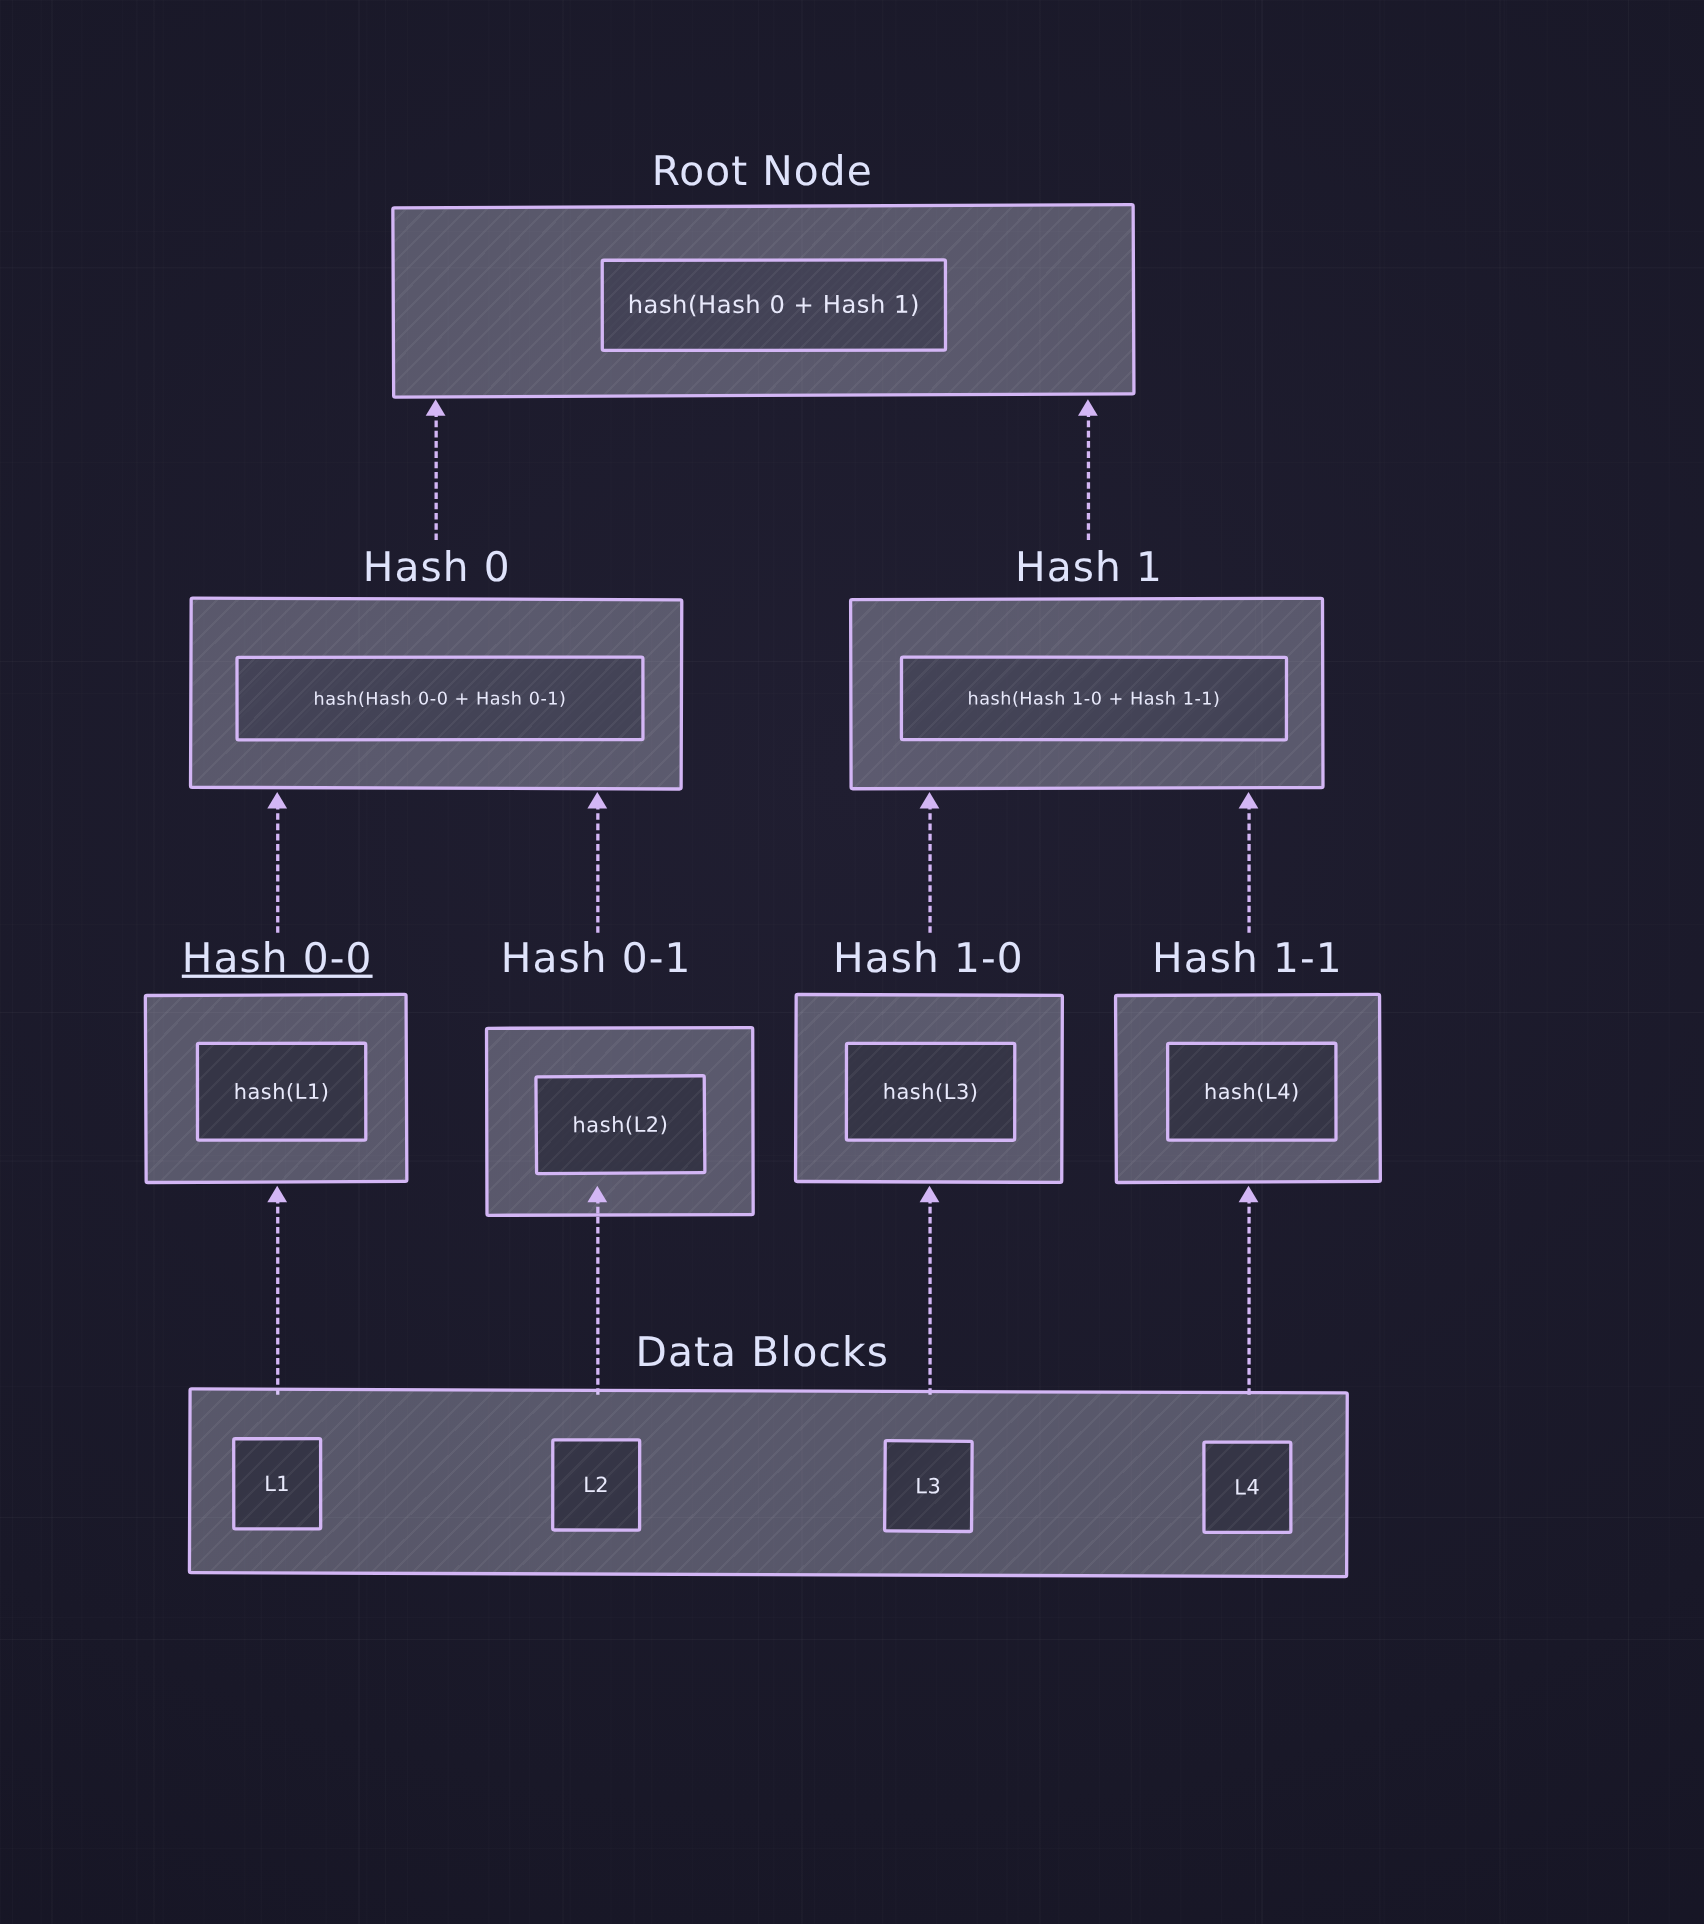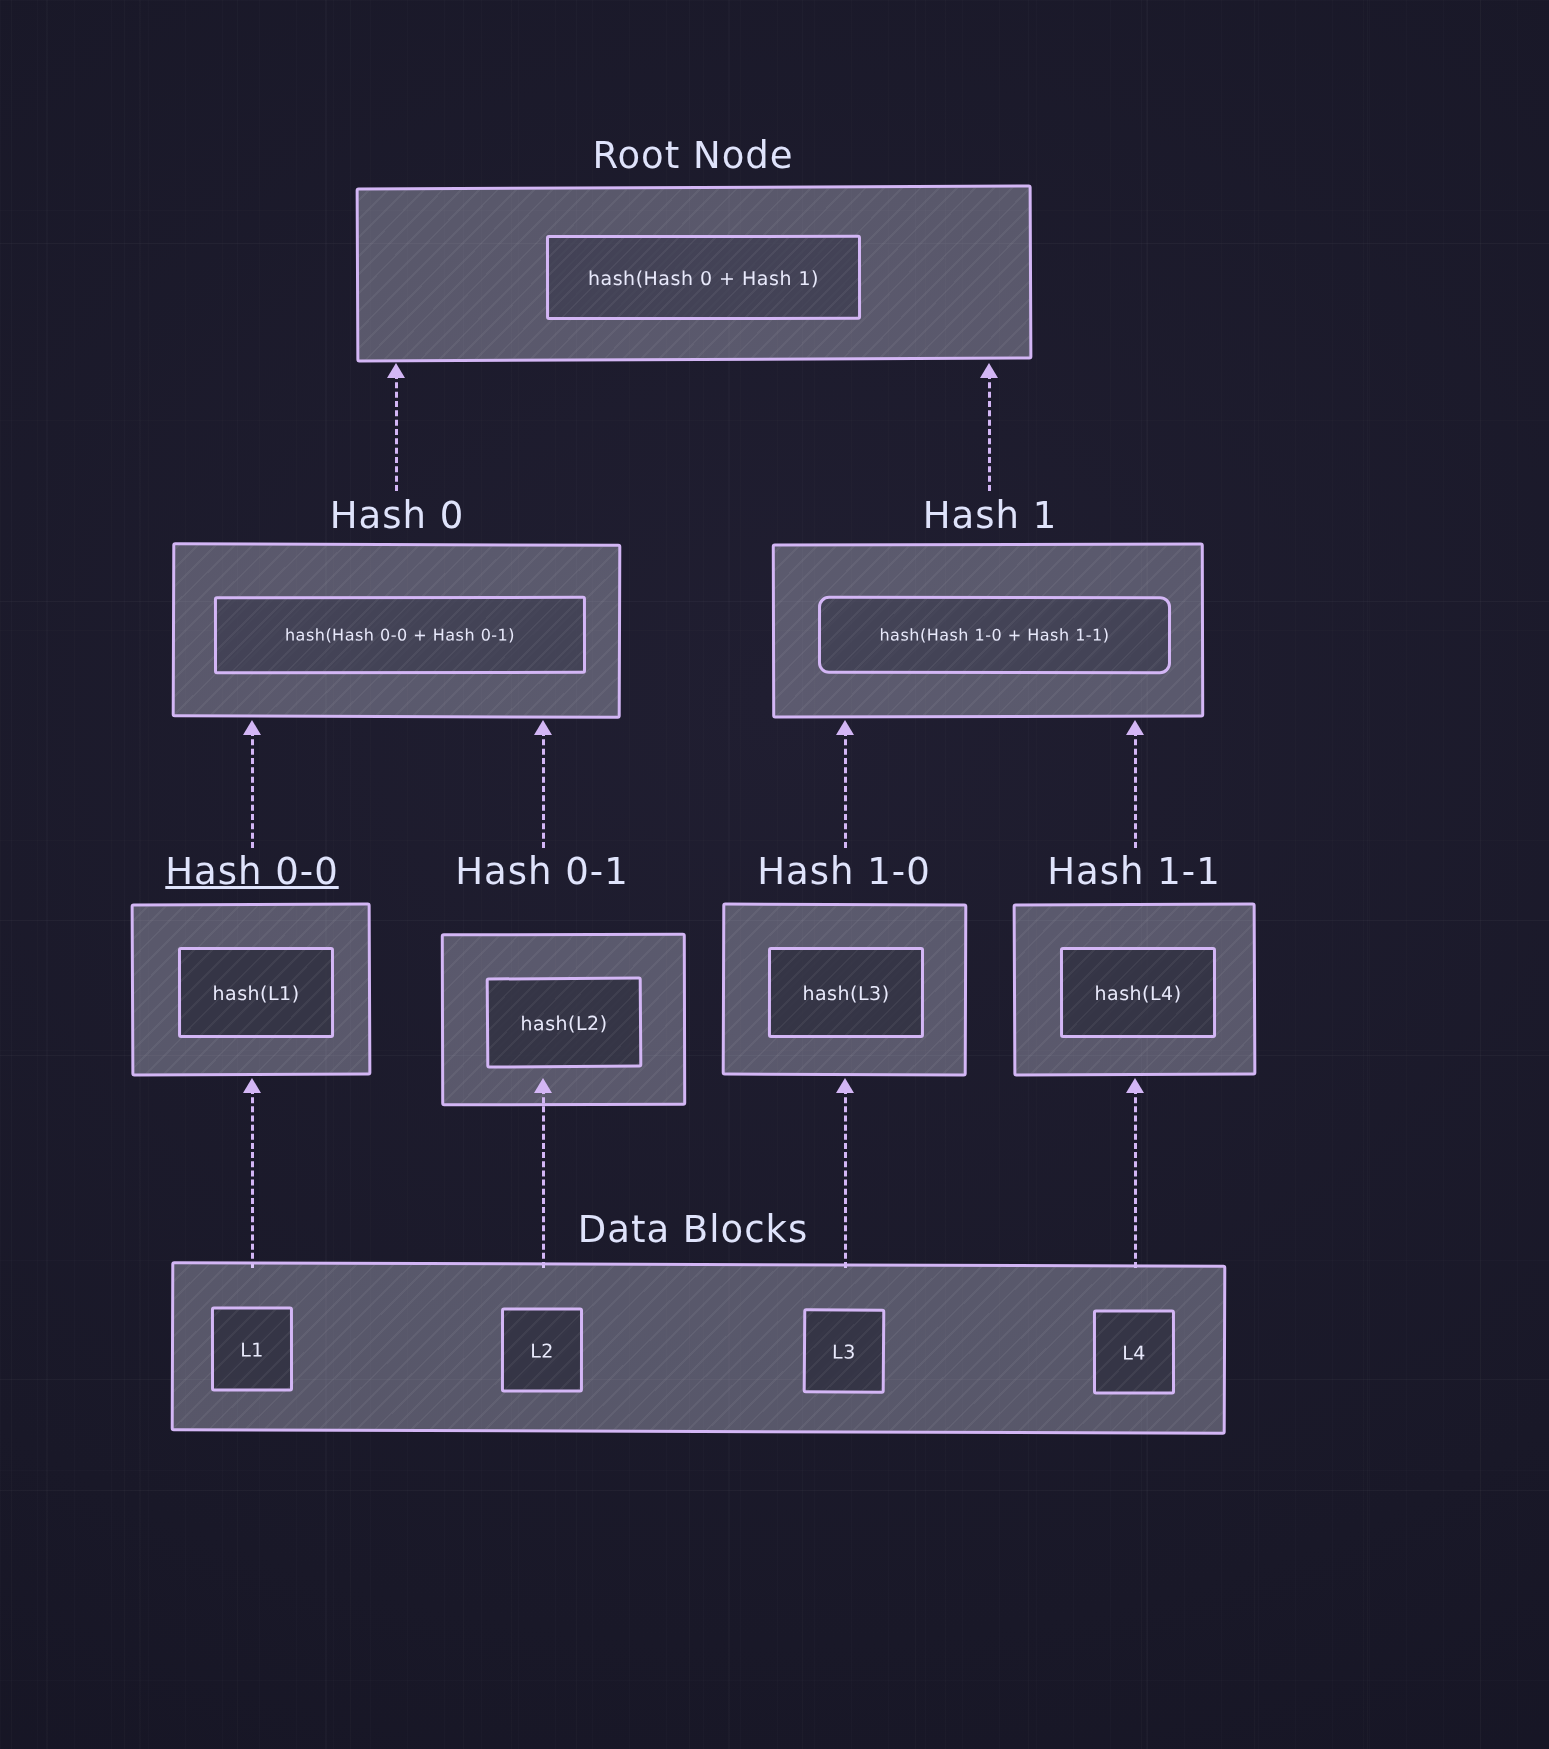--- a/index.html
+++ b/index.html
@@ -55,21 +55,21 @@
   .sk2{transform:rotate(0.2deg);}
   .sk3{transform:rotate(-0.15deg);}
 
   .box .label{
     position:absolute;left:0;right:0;top:50%;transform:translateY(-50%);
     text-align:center;
     color:#e8e9fb;
     letter-spacing:.5px;
   }
 
-  .hashtxt{font-size:19px;}
+  .hashtxt{font-size:22px;}
   .hashtxt.small{font-size:16px;}
   .leaftxt{font-size:19px;}
   .blocktxt{font-size:19px;}
 
   
   .caption{
     position:absolute;
     color:#dfe3fb;
     font-size:37px;
     letter-spacing:1px;
@@ -123,21 +123,21 @@
 <div class="caption" style="left:197px;top:494px;width:400px;">Hash 0</div>
 <div class="caption" style="left:790px;top:494px;width:400px;">Hash 1</div>
 
 <div class="box outer sk2" style="left:172px;top:543px;width:449px;height:175px;">
   <div class="box inner sk1" style="left:39px;top:50px;width:372px;height:78px;">
     <div class="label hashtxt small">hash(Hash 0-0 + Hash 0-1)</div>
   </div>
 </div>
 
 <div class="box outer sk3" style="left:772px;top:543px;width:432px;height:175px;">
-  <div class="box inner sk2" style="left:43px;top:50px;width:353px;height:78px;border-radius:11px;">
+  <div class="box inner sk2" style="left:43px;top:50px;width:353px;height:78px;">
     <div class="label hashtxt small">hash(Hash 1-0 + Hash 1-1)</div>
   </div>
 </div>
 
 <div class="arrow" style="left:252px;top:720px;height:128px;">
   <div class="head"></div>
   <div class="stem"></div>
 </div>
 <div class="arrow" style="left:543px;top:720px;height:128px;">
   <div class="head"></div>

